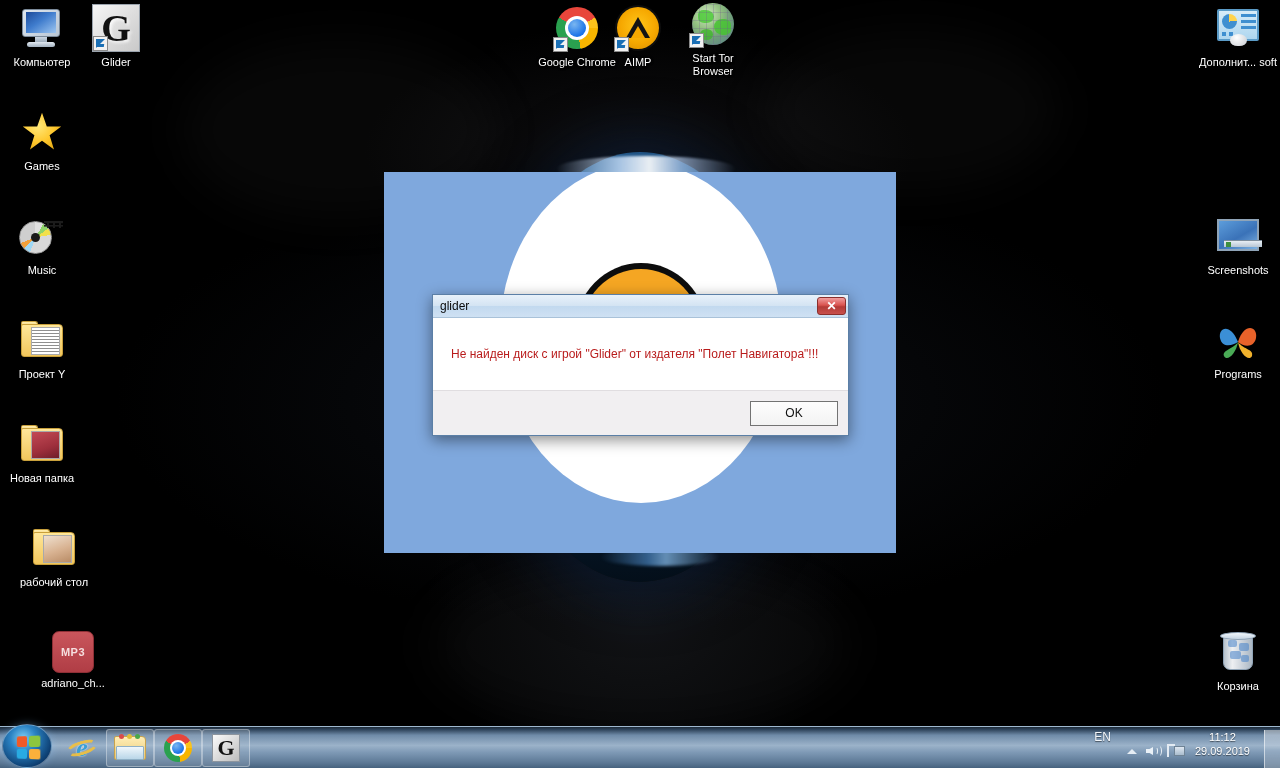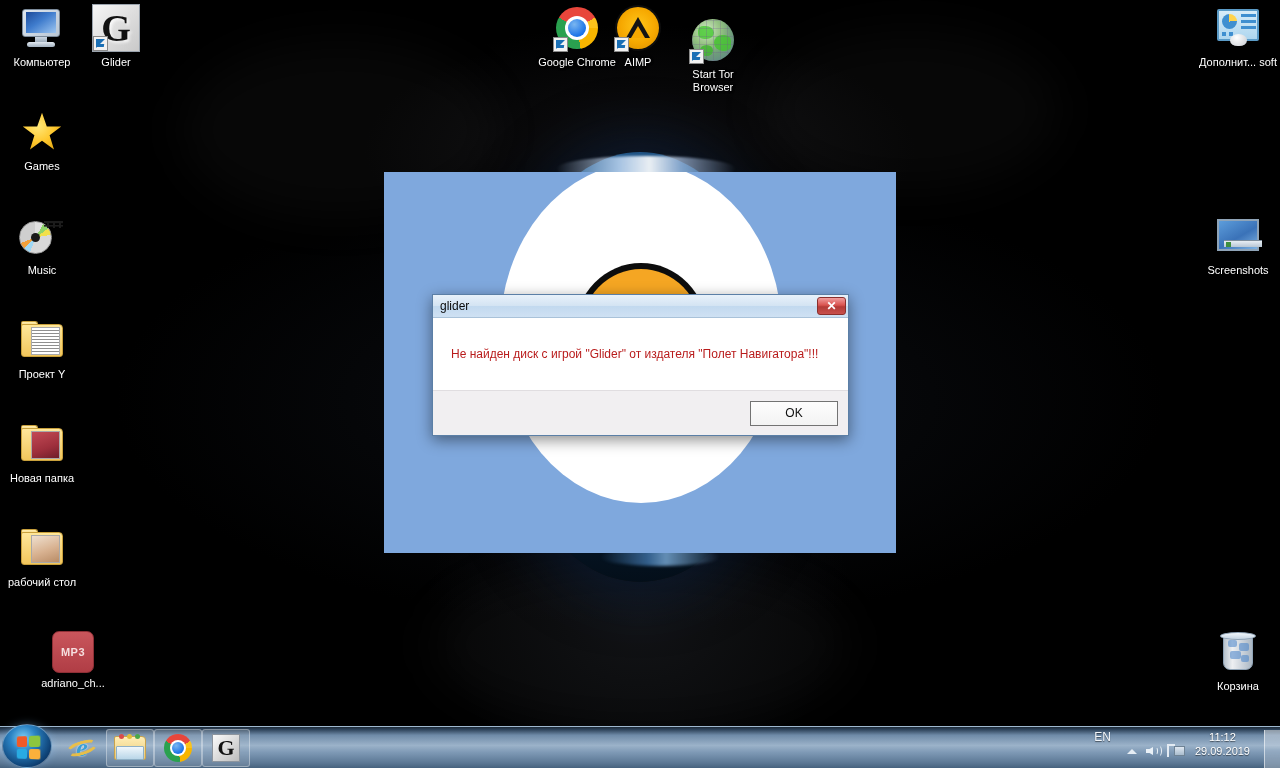--- a/index.html
+++ b/index.html
@@ -733,21 +733,21 @@
     <div class="icon-art">
       <div class="folder">
           <div class="tab"></div>
           <div class="back"></div>
           <div class="content redpic"></div>
         </div>
     </div>
     <div class="icon-label">Новая папка</div>
   </div>
 
-  <div class="icon-cell" style="left:0px; top:524px;">
+  <div class="icon-cell" style="left:12px; top:524px;">
     <div class="icon-art">
       <div class="folder">
           <div class="tab"></div>
           <div class="back"></div>
           <div class="content handpic"></div>
         </div>
     </div>
     <div class="icon-label">рабочий стол</div>
   </div>
 
@@ -769,21 +769,21 @@
   <div class="icon-cell" style="left:596px; top:4px;">
     <div class="icon-art ic-aimp">
       <div class="circ"></div>
         <div class="tri"></div>
         <div class="tri2"></div>
       <div class="shortcut-arrow"></div>
     </div>
     <div class="icon-label">AIMP</div>
   </div>
 
-  <div class="icon-cell" style="left:671px; top:16px;">
+  <div class="icon-cell" style="left:671px; top:0;">
     <div class="icon-art ic-tor">
       <div class="globe">
         <div class="cont1"></div>
           <div class="cont2"></div>
           <div class="cont3"></div>
           <div class="merid"></div>
       </div>
       <div class="shortcut-arrow"></div>
     </div>
     <div class="icon-label">Start Tor Browser</div>
@@ -805,20 +805,31 @@
     <div class="icon-art ic-screens">
       <div class="mon2">
           <div class="tray">
             <div class="trayicon"></div>
           </div>
         </div>
     </div>
     <div class="icon-label">Screenshots</div>
   </div>
 
+  <div class="icon-cell" style="left:1196px; top:316px;">
+    <div class="icon-art ic-programs">
+      <svg viewBox="0 0 48 48" width="48" height="48">
+        <path d="M24 26 C16 6, 4 12, 6 22 C8 32, 18 30, 24 26 Z" fill="#3b8fd6"></path>
+        <path d="M24 26 C30 6, 44 10, 42 22 C40 32, 30 31, 24 26 Z" fill="#e8622a"></path>
+        <path d="M24 26 C18 34, 8 34, 10 40 C13 46, 22 38, 24 26 Z" fill="#4aab56"></path>
+        <path d="M24 26 C30 34, 40 33, 38 40 C35 46, 26 38, 24 26 Z" fill="#f0b12c"></path>
+      </svg>
+    </div>
+    <div class="icon-label">Programs</div>
+  </div>
 
   <div class="icon-cell" style="left:1196px; top:628px;">
     <div class="icon-art ic-bin">
       <div class="can">
         <div class="paper" style="left:4px; top:3px; width:9px; height:7px;"></div>
         <div class="paper" style="left:15px; top:6px; width:10px; height:8px;"></div>
         <div class="paper" style="left:6px; top:14px; width:11px; height:8px;"></div>
         <div class="paper" style="left:17px; top:18px; width:8px; height:7px;"></div>
       </div>
       <div class="lid"></div>

